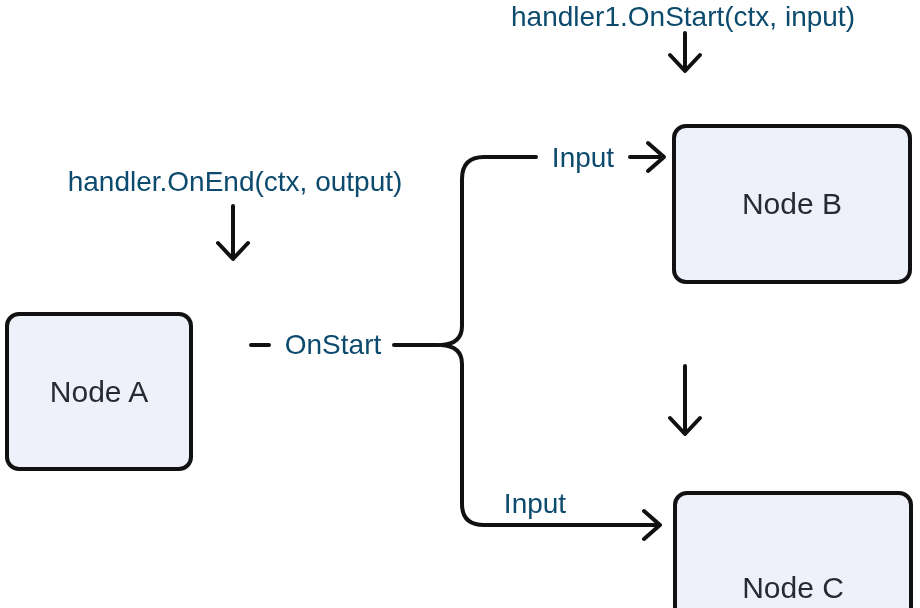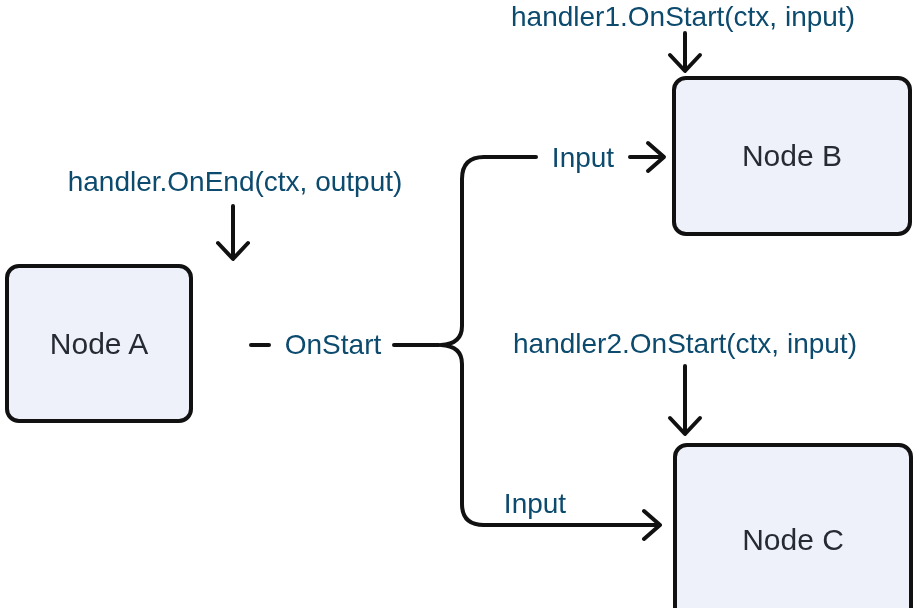--- a/index.html
+++ b/index.html
@@ -31,20 +31,21 @@
   }
   .node {
     position: absolute;
     box-sizing: border-box;
     background: #eef1fa;
     border: 4px solid #111111;
     border-radius: 14px;
     display: flex;
     align-items: center;
     justify-content: center;
+    margin-top: 48px;
   }
   .node-a { left: 5px;   top: 264px; width: 188px; height: 159px; }
   .node-b { left: 672px; top: 76px;  width: 240px; height: 160px; }
   .node-c { left: 673px; top: 443px; width: 240px; height: 193px; }
   .node-label {
     font-size: 30px;
     color: #262b33;
     white-space: nowrap;
   }
   .txt {
@@ -97,21 +98,20 @@
   </div>
 
   <div class="node node-c">
     <span class="node-label">Node C</span>
   </div>
 
   <div class="txt annotation-onend">handler.OnEnd(ctx, output)</div>
 
   <div class="txt annotation-onstart1">handler1.OnStart(ctx, input)</div>
 
-  <div class="txt annotation-onstart2">handler2.OnStart(ctx, input)</div>
 
   <div class="txt label-output">OnStart</div>
 
   <div class="txt label-input-top">Input</div>
 
   <div class="txt label-input-bottom">Input</div>
 
 </div>
 
 </body></html>

